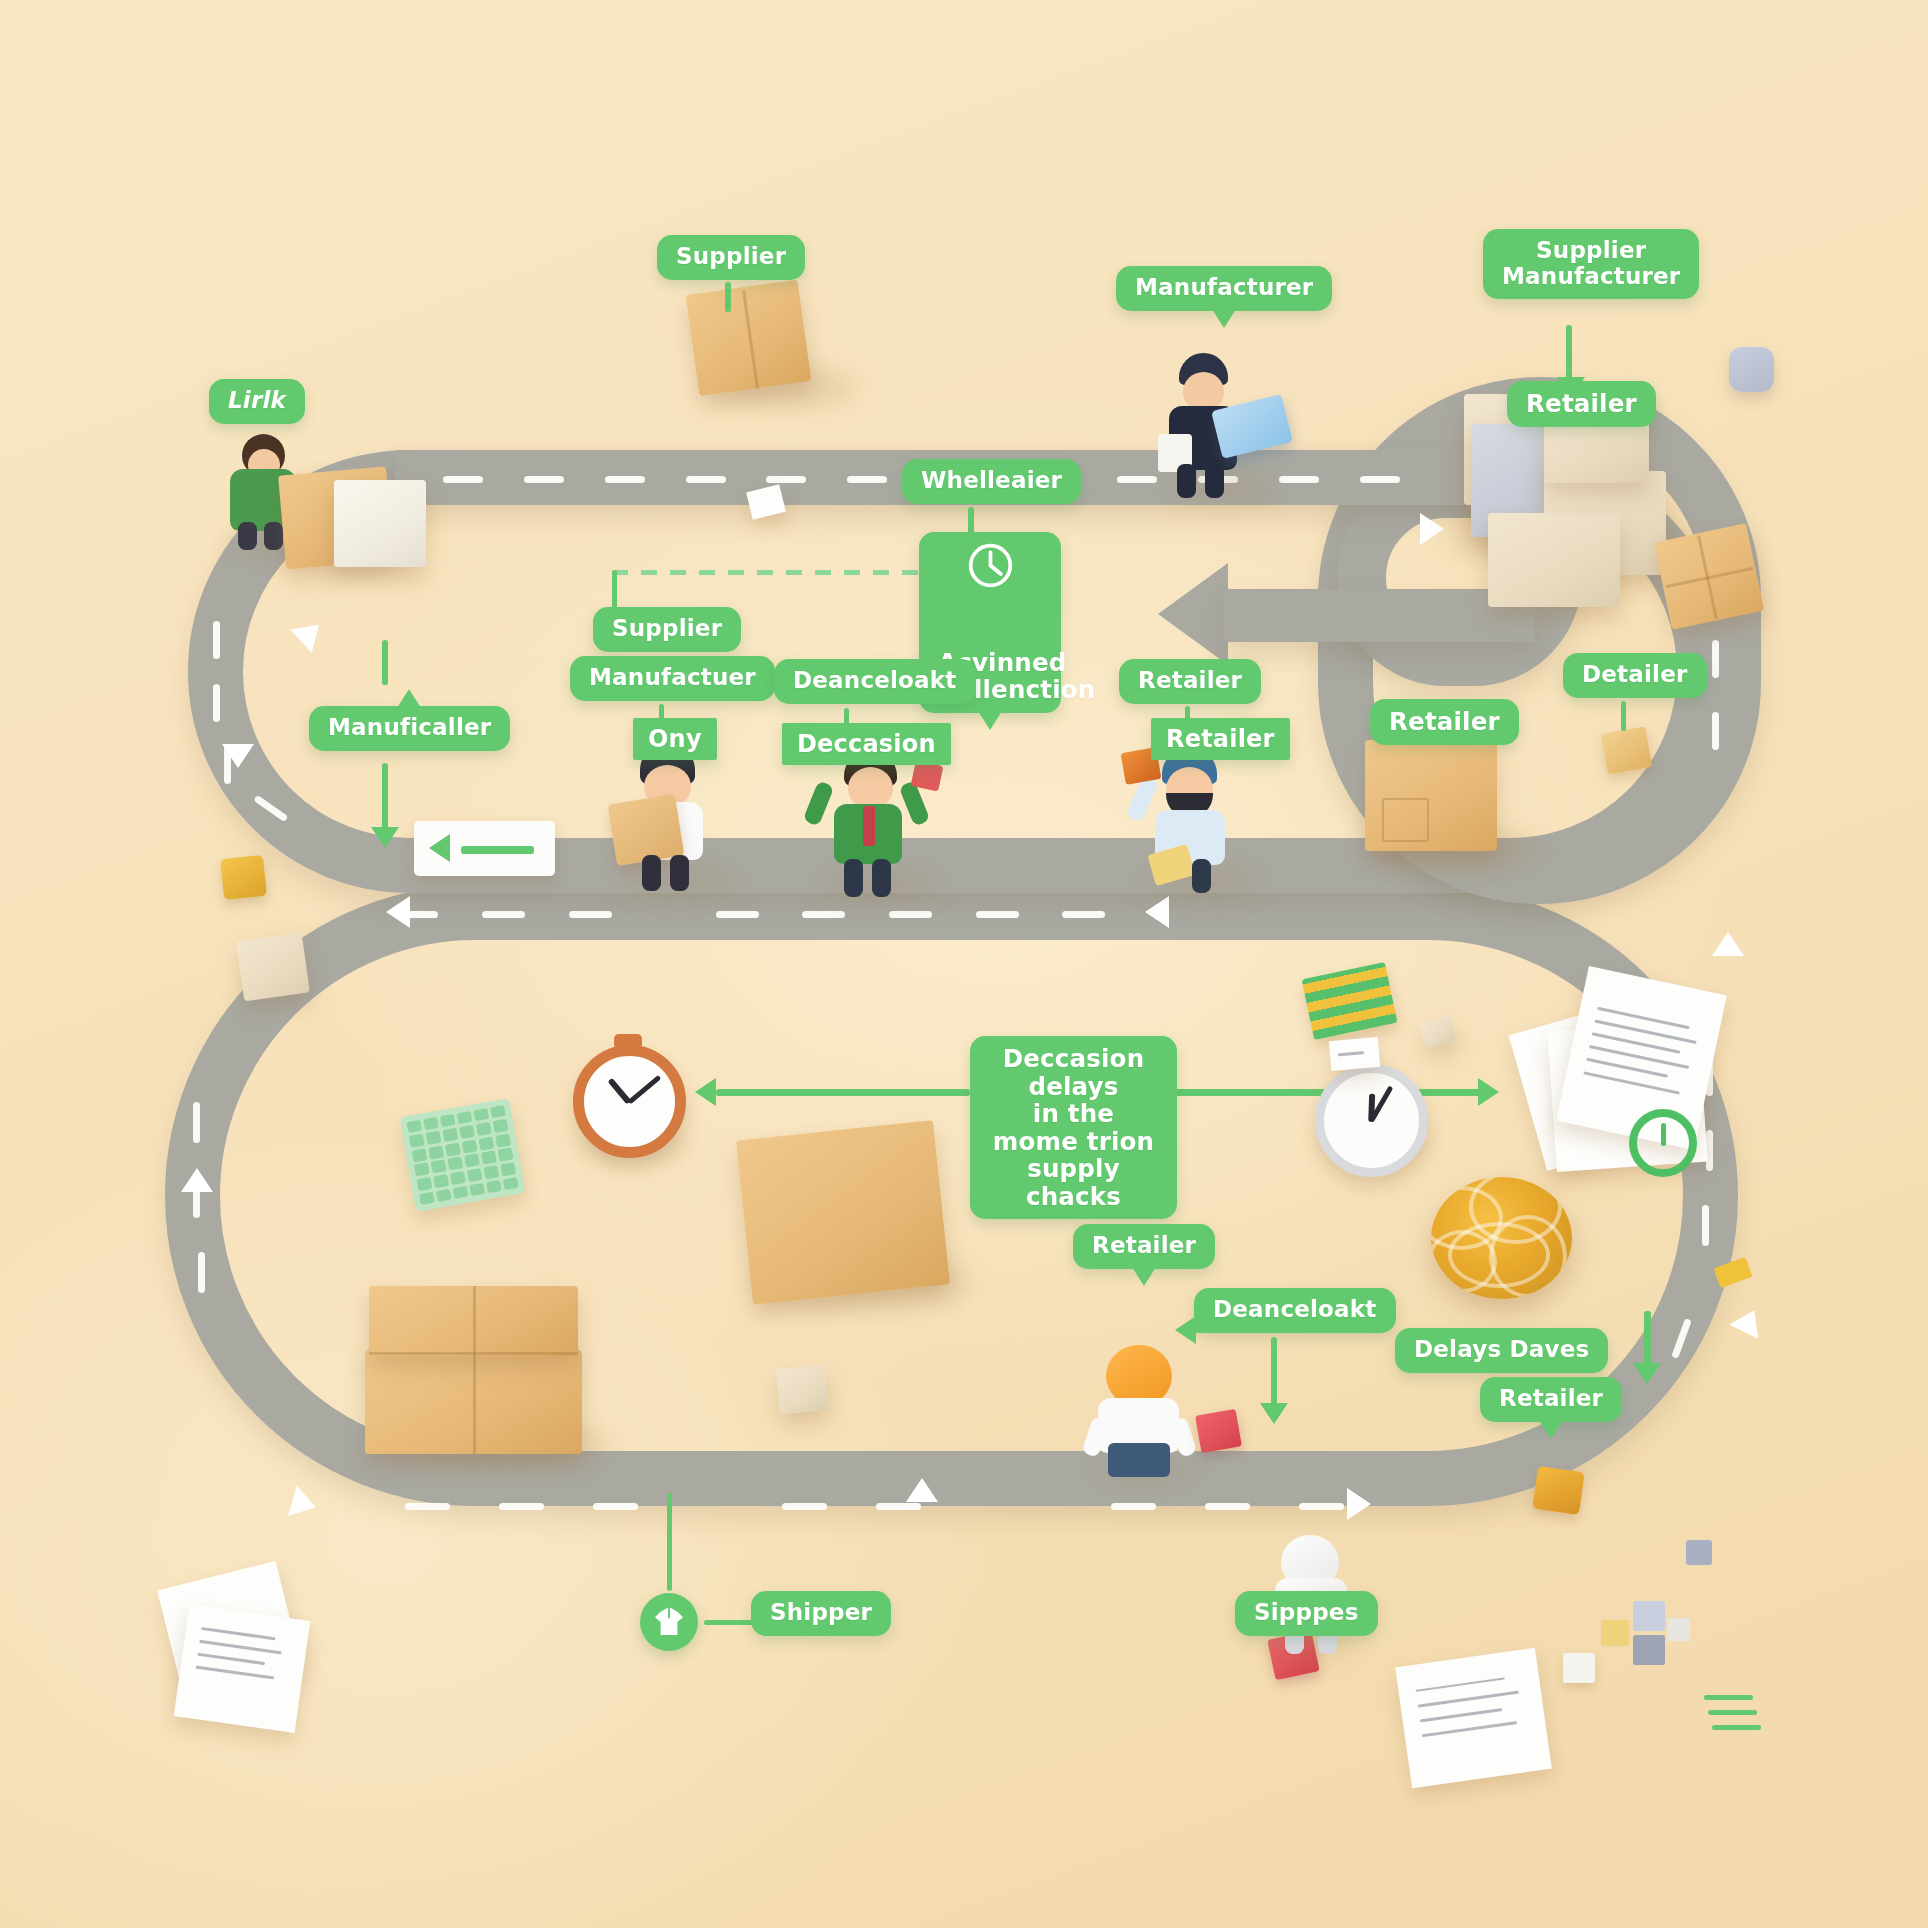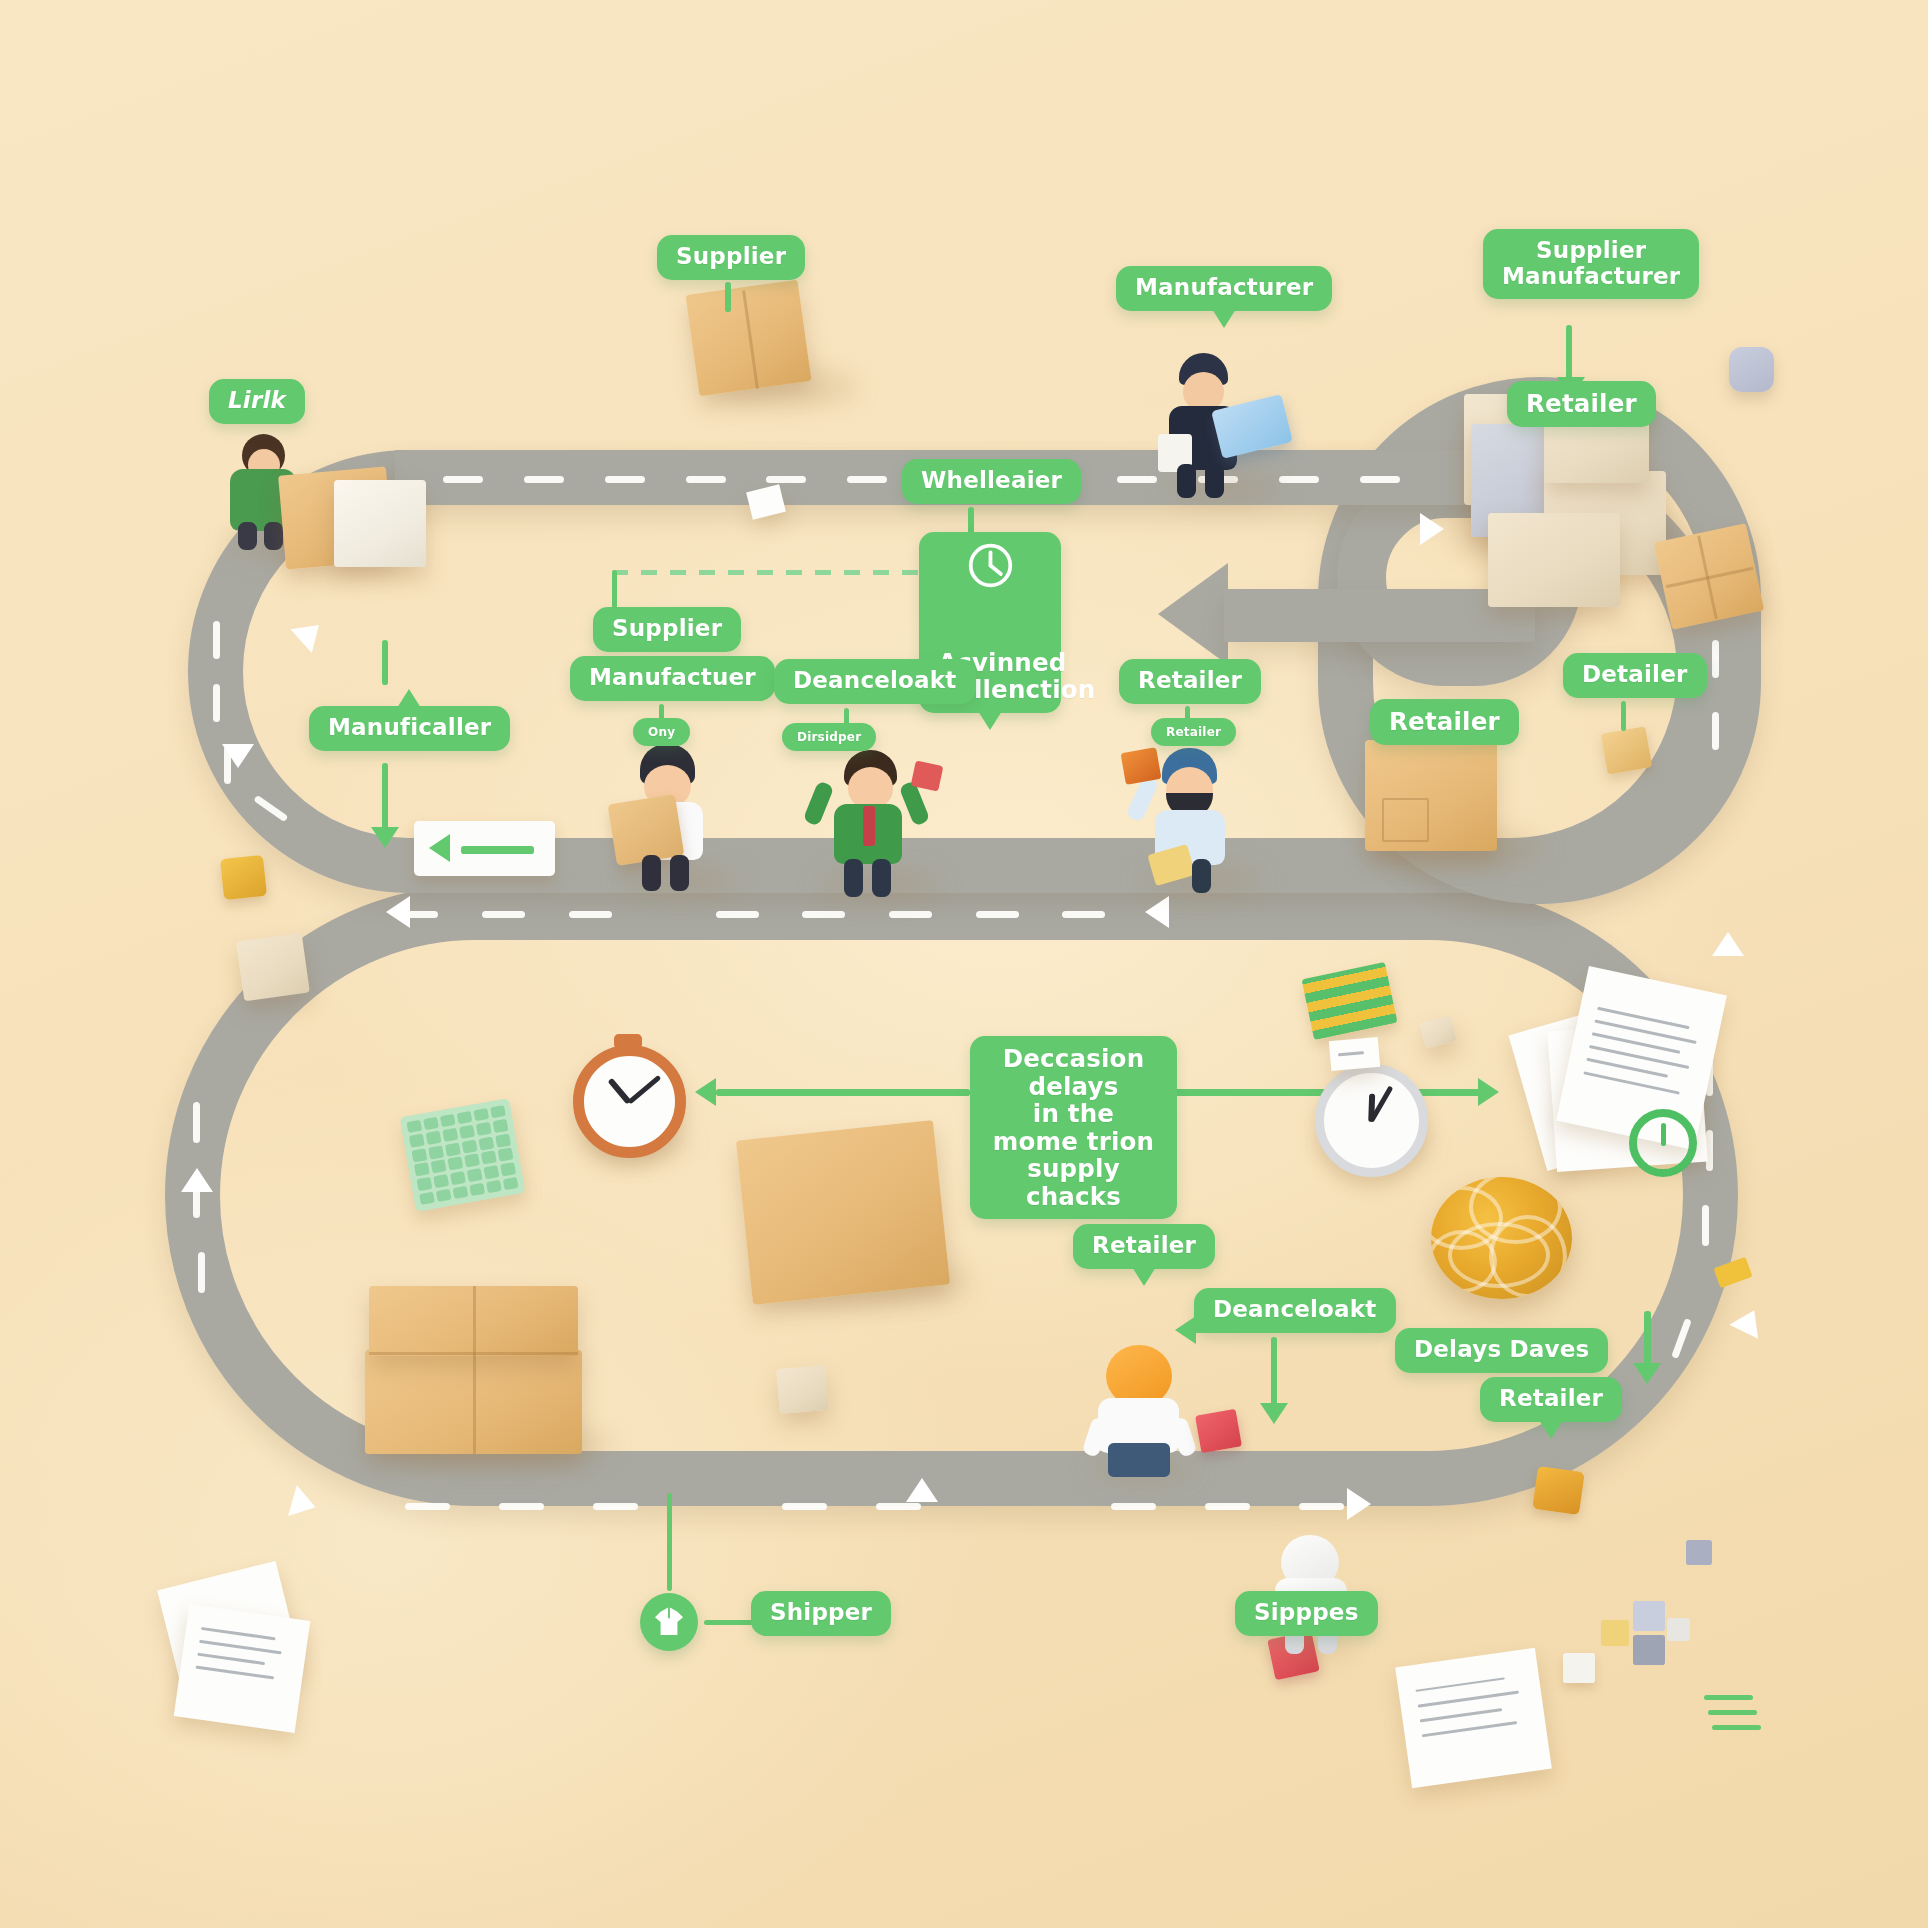--- a/index.html
+++ b/index.html
@@ -31,21 +31,21 @@
   .wArrow.up{border-left:16px solid transparent;border-right:16px solid transparent;border-bottom:24.5px solid #fff;}
   .wArrow.down{border-left:16px solid transparent;border-right:16px solid transparent;border-top:24.5px solid #fff;}
 
   
   .lab{position:absolute;background:#62c濃;}
   .lab{background:#62c96e;color:#fff;border-radius:15px;
     font-weight:bold;letter-spacing:0.2px;line-height:1.12;
     padding:9.4px 19px;white-space:pre-line;text-align:center;
     box-shadow:0 5.6px 13px rgba(80,140,80,.22);
     text-shadow:0 0.9px 0.9px rgba(0,0,0,.06);}
-  .lab.sm{font-size:12px;padding:7.5px 15px;border-radius:14px;}
+  .lab.sm{font-size:24px;padding:7.5px 15px;border-radius:2px;}
   .lab.md{font-size:24.5px;}
   .lab.lg{font-size:23px;}
   
   .tail:after{content:"";position:absolute;left:50%;margin-left:-12.2px;bottom:-17px;
     width:0;height:0;border-left:12.2px solid transparent;border-right:12.2px solid transparent;
     border-top:19px solid #62c96e;}
   .tailUp:after{content:"";position:absolute;left:50%;margin-left:-12.2px;top:-17px;
     width:0;height:0;border-left:12.2px solid transparent;border-right:12.2px solid transparent;
     border-bottom:19px solid #62c96e;}
 
@@ -482,21 +482,21 @@
   <div class="lab lg" style="left:593px;top:607px;">Supplier</div>
 
   <div class="lab lg" style="left:570px;top:656px;">Manufactuer</div>
   <div class="gline" style="left:659px;top:704px;width:4.7px;height:30px;"></div>
 
   <div class="lab sm" style="left:633px;top:718px;">Ony</div>
 
   <div class="lab lg" style="left:774px;top:659px;">Deanceloakt</div>
   <div class="gline" style="left:844px;top:708px;width:4.7px;height:30px;"></div>
 
-  <div class="lab sm" style="left:782px;top:723px;">Dirsidper</div>
+  <div class="lab sm" style="left:782px;top:723px;">Deccasion</div>
 
   <div class="lab lg" style="left:1119px;top:659px;">Retailer</div>
   <div class="gline" style="left:1185px;top:706px;width:4.7px;height:22.6px;"></div>
 
   <div class="lab sm" style="left:1151px;top:718px;">Retailer</div>
 
   <div class="lab md" style="left:1370px;top:699px;">Retailer</div>
 
   <div class="lab lg" style="left:1563px;top:653px;">Detailer</div>
   <div class="gline" style="left:1621px;top:701px;width:4.7px;height:30px;"></div>

